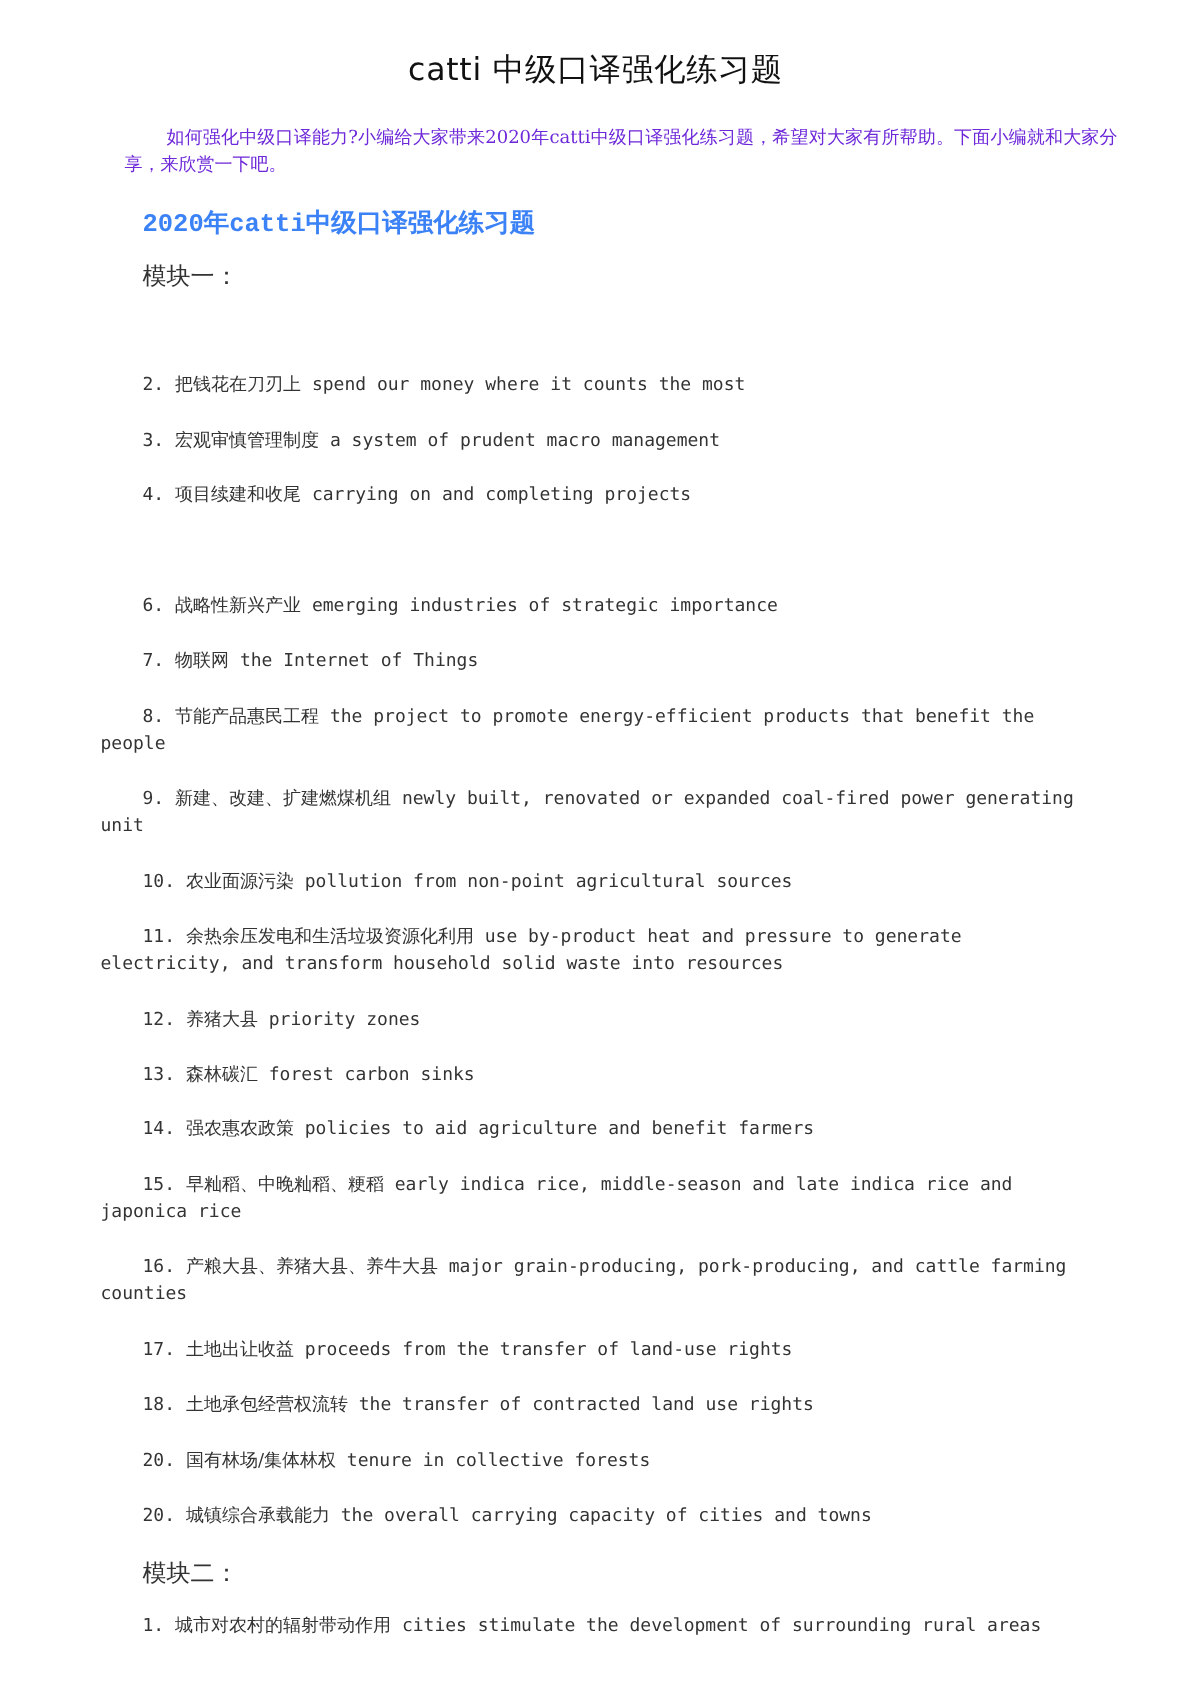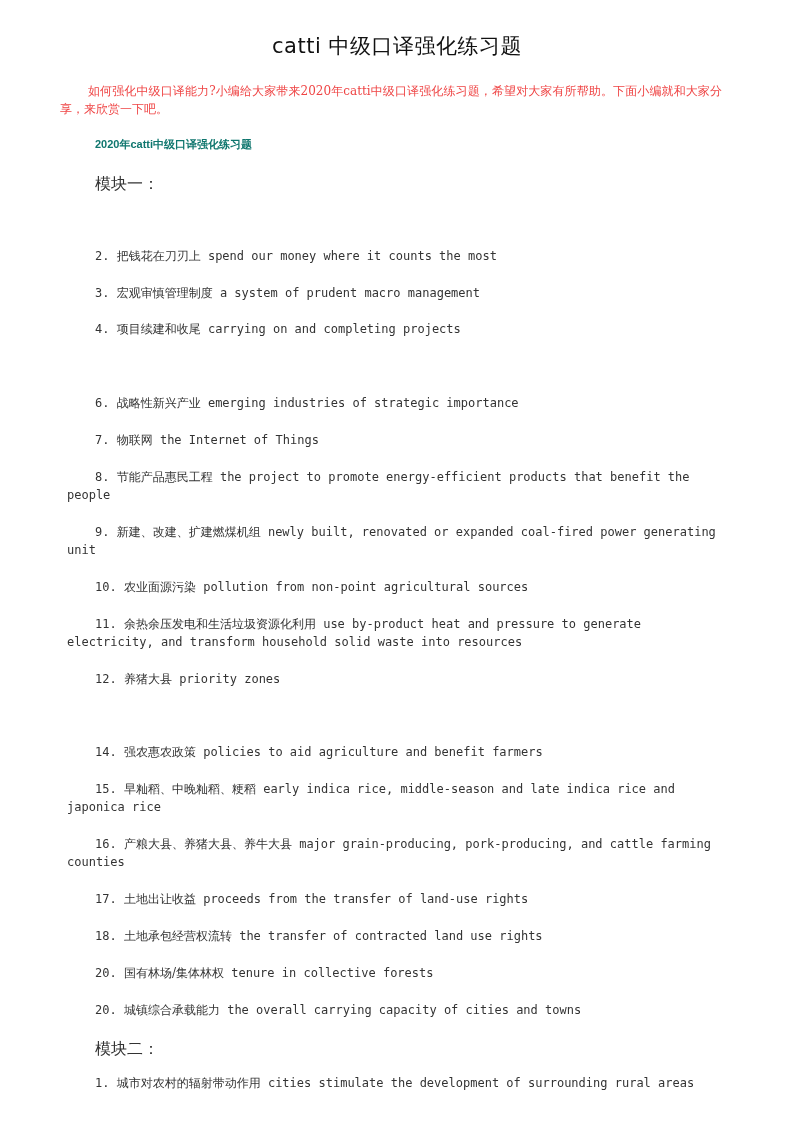--- a/index.html
+++ b/index.html
@@ -26,36 +26,36 @@
       left: 0;
       width: 794px;
       text-align: center;
       font-family: "DejaVu Sans", sans-serif;
       font-size: 21px;
       color: #111111;
       letter-spacing: 0.5px;
     }
     .para {
       position: absolute;
-      left: 60px;
+      left: 83px;
       width: 662px;
       font-family: "DejaVu Serif", "Liberation Serif", serif;
       font-size: 12px;
       line-height: 18px;
-      color: #ef4444;
+      color: #6d28d9;
       text-indent: 28px;
       text-align: justify;
     }
     .subhead {
       position: absolute;
       left: 95px;
-      font-family: Liberation Sans, sans-serif;
-      font-size: 11px;
+      font-family: Liberation Mono, monospace;
+      font-size: 17px;
       font-weight: bold;
-      color: #0f766e;
+      color: #3b82f6;
     }
     .line {
       position: absolute;
       left: 67px;
       width: 662px;
       font-family: "DejaVu Sans Mono", "Liberation Mono", monospace;
       font-size: 12px;
       line-height: 18px;
       color: #333333;
       text-indent: 28px;
@@ -128,20 +128,25 @@
   <div class="line" style="top:615px;">
     <span>11.</span>
     <span class="zh">余热余压发电和生活垃圾资源化利用</span>
     <span>use by-product heat and pressure to generate electricity, and transform household solid waste into resources</span>
   </div>
   <div class="line" style="top:670px;">
     <span>12.</span>
     <span class="zh">养猪大县</span>
     <span>priority zones</span>
   </div>
+  <div class="line" style="top:707px;">
+    <span>13.</span>
+    <span class="zh">森林碳汇</span>
+    <span>forest carbon sinks</span>
+  </div>
   <div class="line" style="top:743px;">
     <span>14.</span>
     <span class="zh">强农惠农政策</span>
     <span>policies to aid agriculture and benefit farmers</span>
   </div>
   <div class="line" style="top:780px;">
     <span>15.</span>
     <span class="zh">早籼稻、中晚籼稻、粳稻</span>
     <span>early indica rice, middle-season and late indica rice and japonica rice</span>
   </div>

